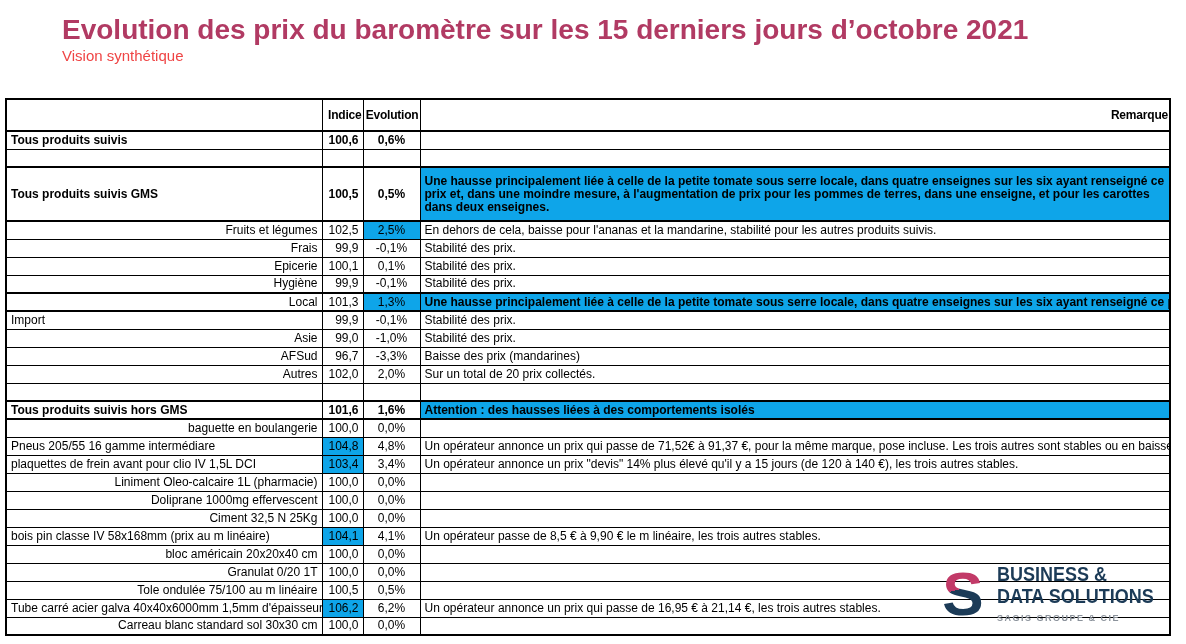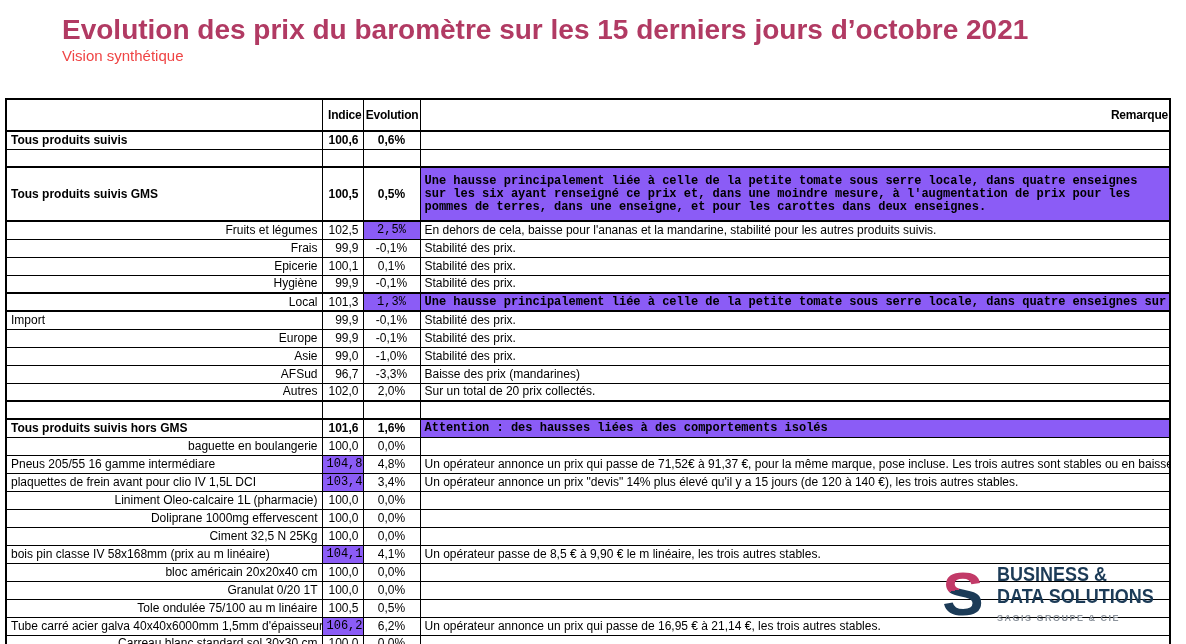--- a/index.html
+++ b/index.html
@@ -28,21 +28,21 @@
   }
   #price-table thead th {
     height:32px; font-weight:bold; text-align:right; padding:0 1px;
     border-bottom:2px solid #000; letter-spacing:-0.2px;
   }
   td.c-label  { text-align:right; white-space:nowrap; }
   td.c-indice { text-align:right; padding-right:5px; white-space:nowrap; }
   td.c-evo    { text-align:center; white-space:nowrap; }
   td.c-remark { text-align:left; white-space:nowrap; }
   .b  { font-weight:bold; }
-  .yl { background:#8b5cf6;font-family:Liberation Mono, monospace; }
+  .yl { background:#0ea5e9; }
   tr.tall { height:54px; }
   tr.tall td { vertical-align:bottom; }
   tr.tall td.c-remark { vertical-align:top; white-space:normal; line-height:13.4px; padding-top:1px; }
   
   #tb tr:nth-child(3) td, #tb tr:nth-child(4) td,
   #tb tr:nth-child(8) td, #tb tr:nth-child(9) td,
   #tb tr:nth-child(14) td, #tb tr:nth-child(15) td { border-top:2px solid #000; }
 
   .pagenum {
     position:absolute; left:57px; top:641px;
@@ -132,26 +132,20 @@
       <td class="c-evo yl">1,3%</td>
       <td class="c-remark yl b">Une hausse principalement liée à celle de la petite tomate sous serre locale, dans quatre enseignes sur les six ayant renseigné ce prix.</td>
     </tr>
         <tr>
       <td class="c-label" style="text-align: left;">Import</td>
       <td class="c-indice">99,9</td>
       <td class="c-evo">-0,1%</td>
       <td class="c-remark">Stabilité des prix.</td>
     </tr>
         <tr>
-      <td class="c-label" style="text-align: right;">Europe</td>
-      <td class="c-indice">99,9</td>
-      <td class="c-evo">-0,1%</td>
-      <td class="c-remark">Stabilité des prix.</td>
-    </tr>
-        <tr>
       <td class="c-label" style="text-align: right;">Asie</td>
       <td class="c-indice">99,0</td>
       <td class="c-evo">-1,0%</td>
       <td class="c-remark">Stabilité des prix.</td>
     </tr>
         <tr>
       <td class="c-label" style="text-align: right;">AFSud</td>
       <td class="c-indice">96,7</td>
       <td class="c-evo">-3,3%</td>
       <td class="c-remark">Baisse des prix (mandarines)</td>

